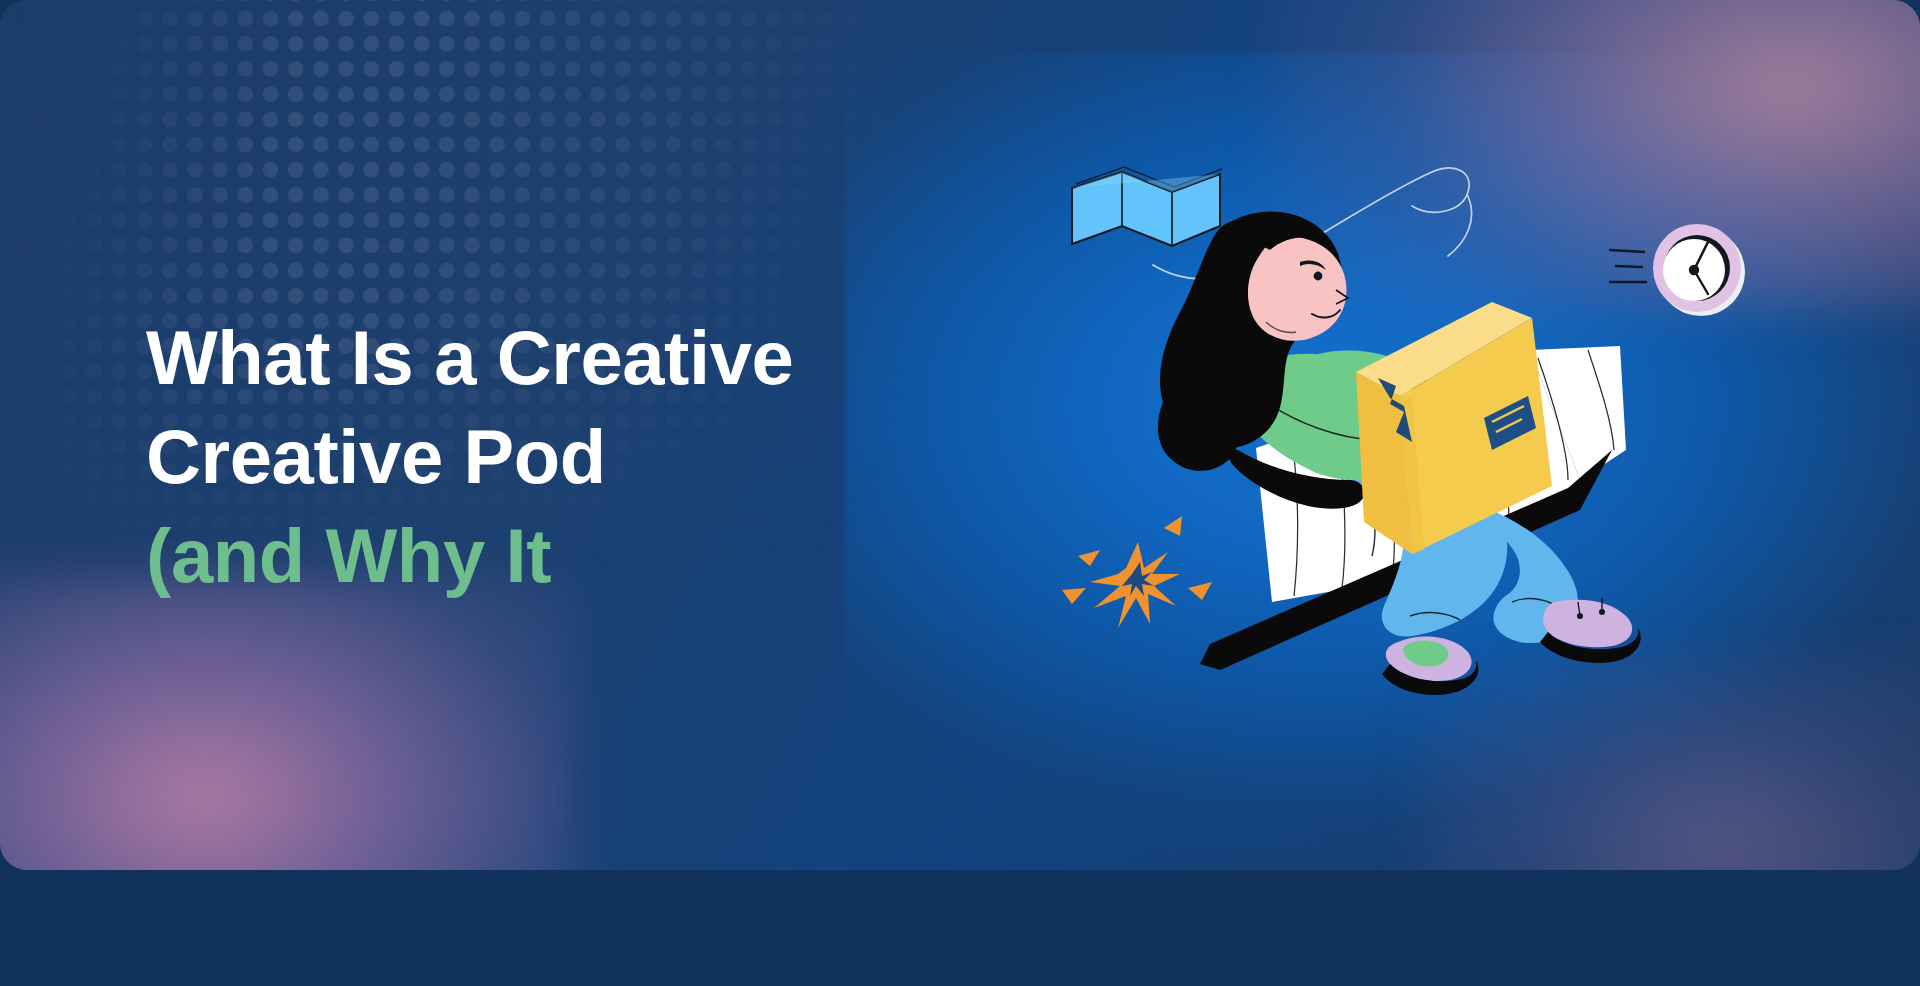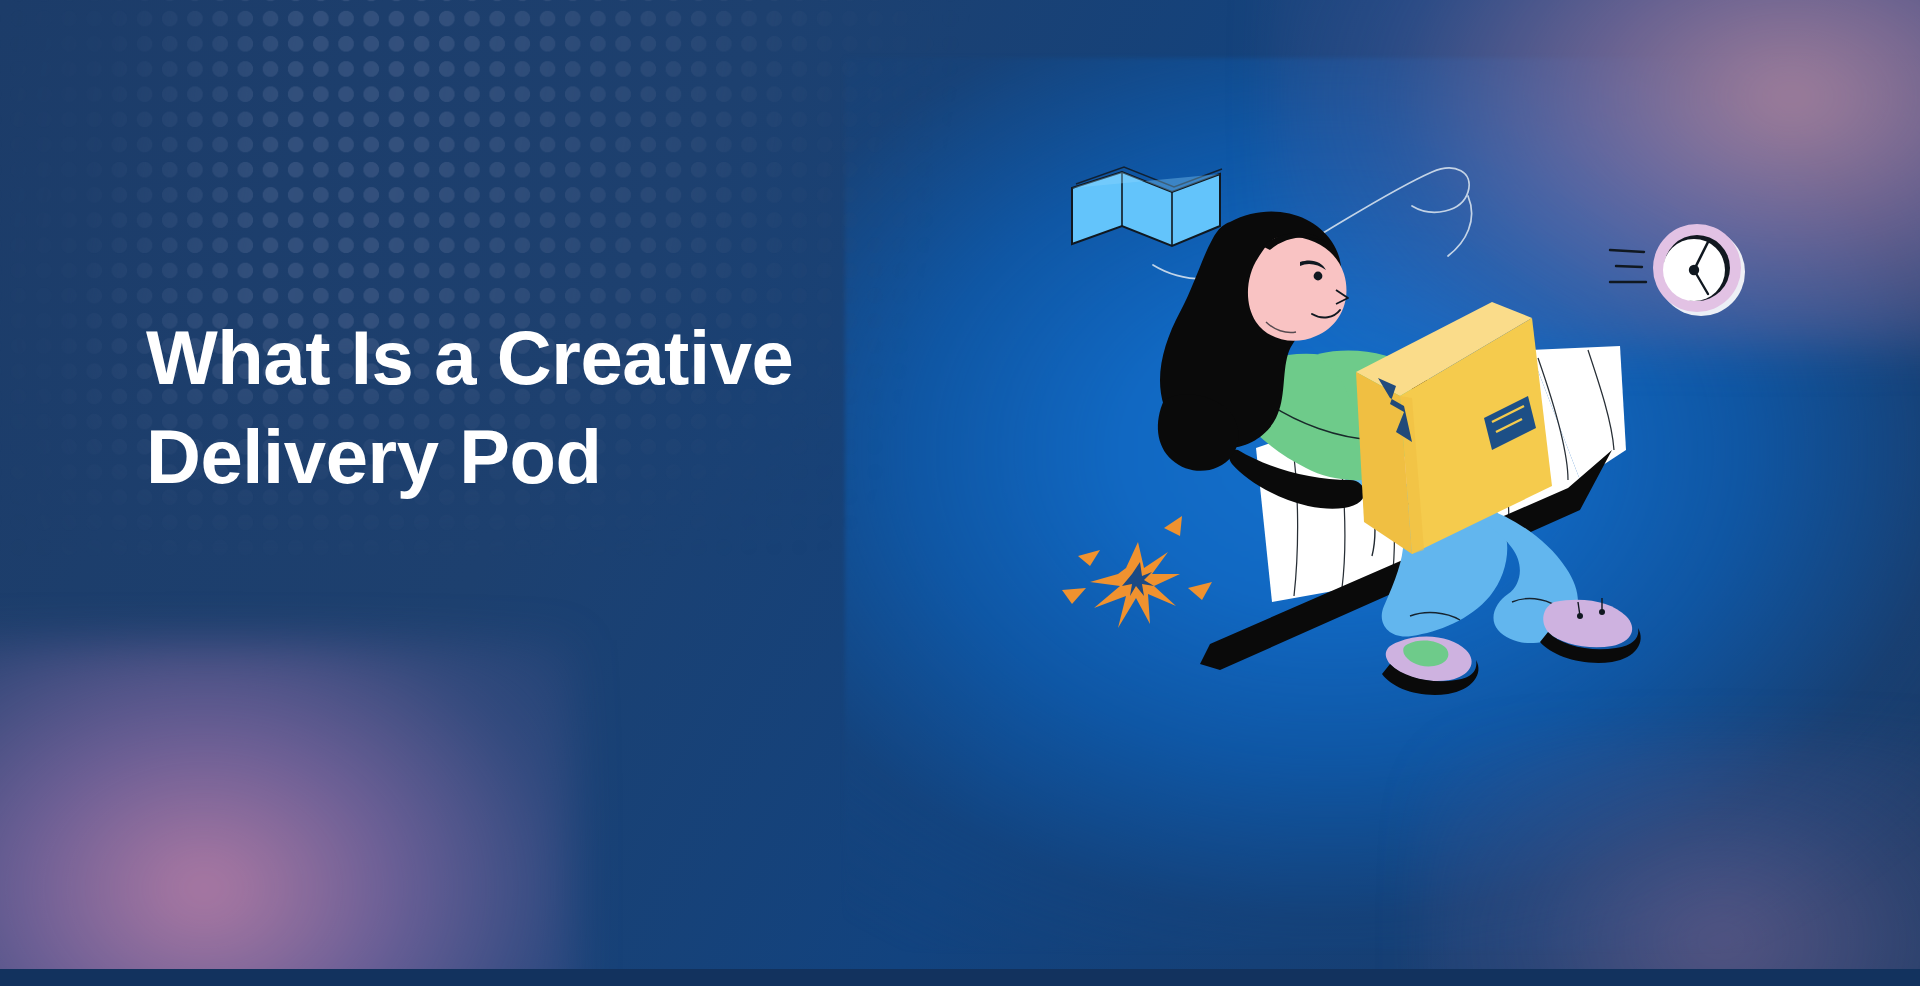--- a/index.html
+++ b/index.html
@@ -9,23 +9,24 @@
     background: #12325e;
   }
   body {
     font-family: "Liberation Sans", sans-serif;
   }
 
   
   #banner {
     position: relative;
     width: 1920px;
-    height: 969px;
+    height: 870px;
     overflow: hidden;
     background: #404040;
+    border-radius: 27px;
   }
 
   
   .bg-base {
     position: absolute;
     inset: 0;
     background:
       linear-gradient(118deg, #1c3c69 0%, #1d406f 32%, #12437f 58%, #163f74 78%, #1d3a64 100%);
   }
 
@@ -139,21 +140,22 @@
 
   <div class="bg-base"></div>
   <div class="bg-glow-blue"></div>
   <div class="bg-glow-tr"></div>
   <div class="bg-glow-bl"></div>
   <div class="bg-glow-br"></div>
   <div class="bg-dots"></div>
 
   <h1 class="headline">
     <span class="hl-line">What Is a Creative</span>
-    <span class="hl-line">Delivery Pod</span>
+    <span class="hl-line">Creative Pod</span>
+    <span class="hl-line hl-accent">(and Why It</span>
   </h1>
 
   <div class="illustration">
     <svg viewBox="0 0 720 560" xmlns="http://www.w3.org/2000/svg">
 
       <g fill="none" stroke="#d9e4ef" stroke-width="1.7" stroke-linecap="round" opacity="0.88">
         <path d="M93,115 C150,150 215,112 268,80 C305,58 340,36 372,22 C395,12 414,22 408,42 C402,62 372,68 352,56"></path>
         <path d="M408,46 C418,70 406,92 388,106"></path>
         <path d="M330,410 C352,392 364,404 356,420 C348,436 320,436 302,424 C284,412 256,414 238,430"></path>
       </g>

